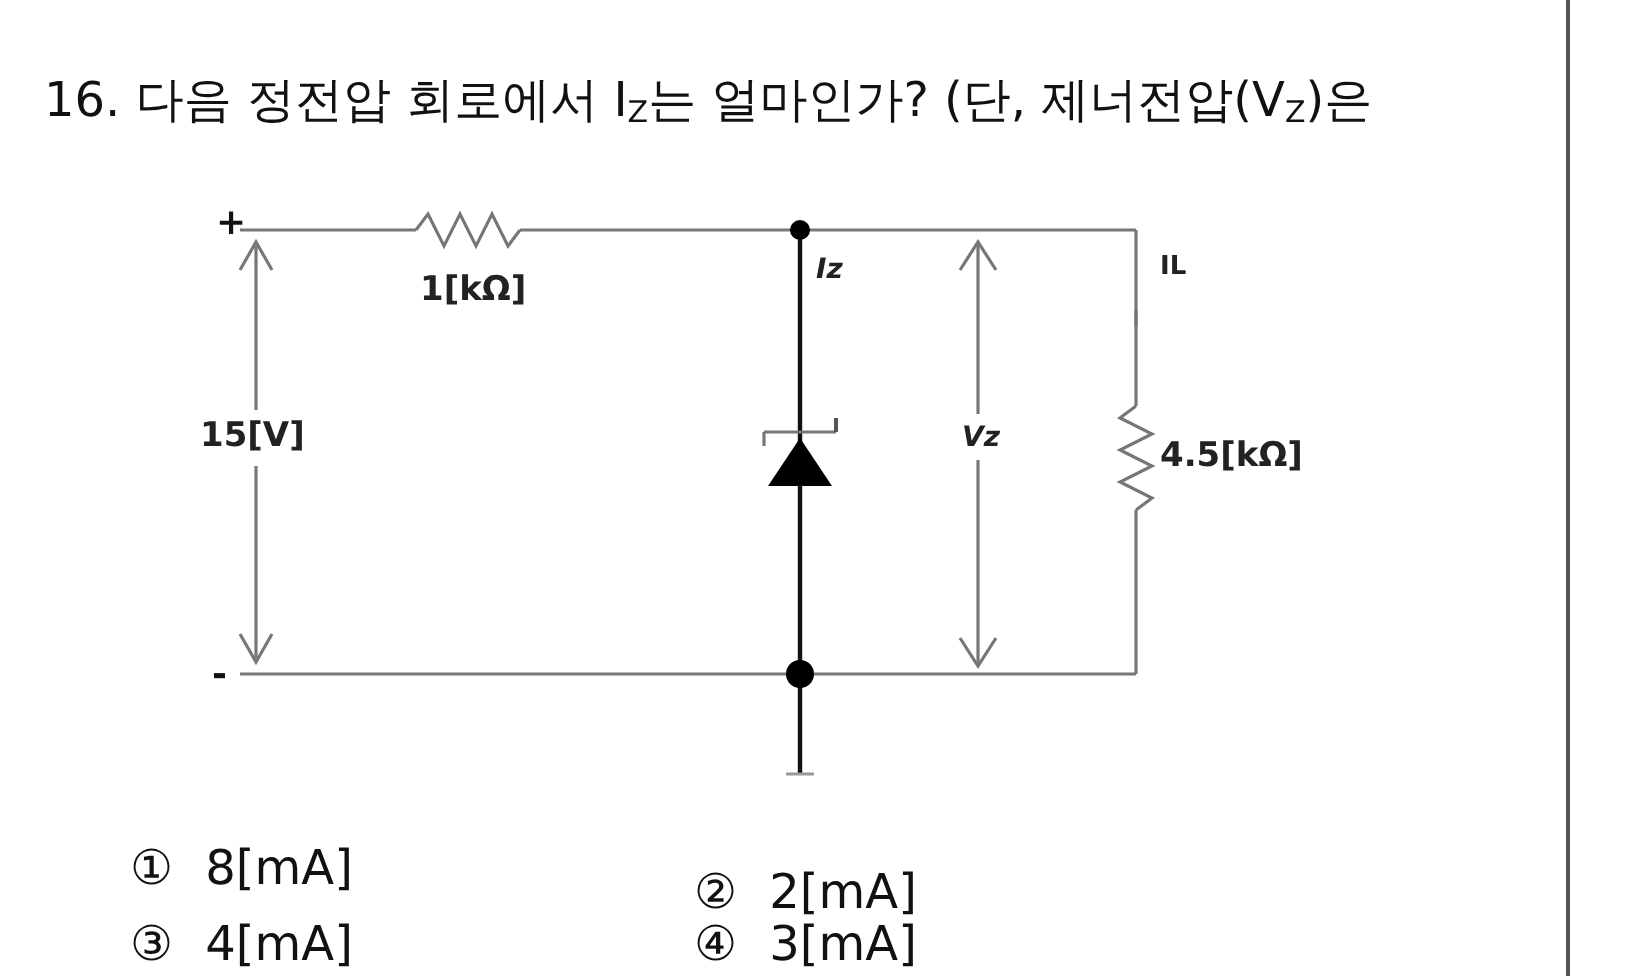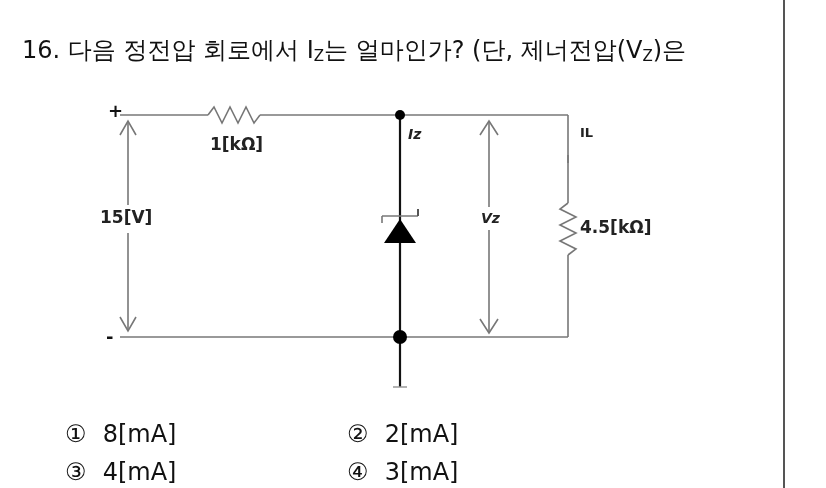--- a/index.html
+++ b/index.html
@@ -8,21 +8,21 @@
     .page-border { position: absolute; left: 783px; top: 0; width: 2px; height: 488px; background: #555; }
     .question { position: absolute; left: 22px; top: 7px; width: 750px; font-size: 24px; line-height: 30px; margin-top: 28px; }
     .q-line1 { display: block; white-space: nowrap; }
     .q-line2 { display: block; padding-left: 60px; white-space: nowrap; }
     .sub { font-size: 15px; vertical-align: -3px; }
     .circuit { position: absolute; left: 90px; top: 95px; }
     .choices { position: absolute; left: 65px; top: 415px; font-size: 24px; line-height: 38px; }
     .choice { position: absolute; white-space: nowrap; }
     .choice .num { display: inline-block; width: 30px; }
     .choice-1 { left: 0; top: 0; }
-    .choice-2 { left: 282px; top: 0; }
+    .choice-2 { left: 282px; top: 12px; }
     .choice-3 { left: 0; top: 38px; }
     .choice-4 { left: 282px; top: 38px; }
   </style>
 </head>
 <body>
 
 <div class="page-border"></div>
 
 <div class="question">
   <span class="q-line1">

